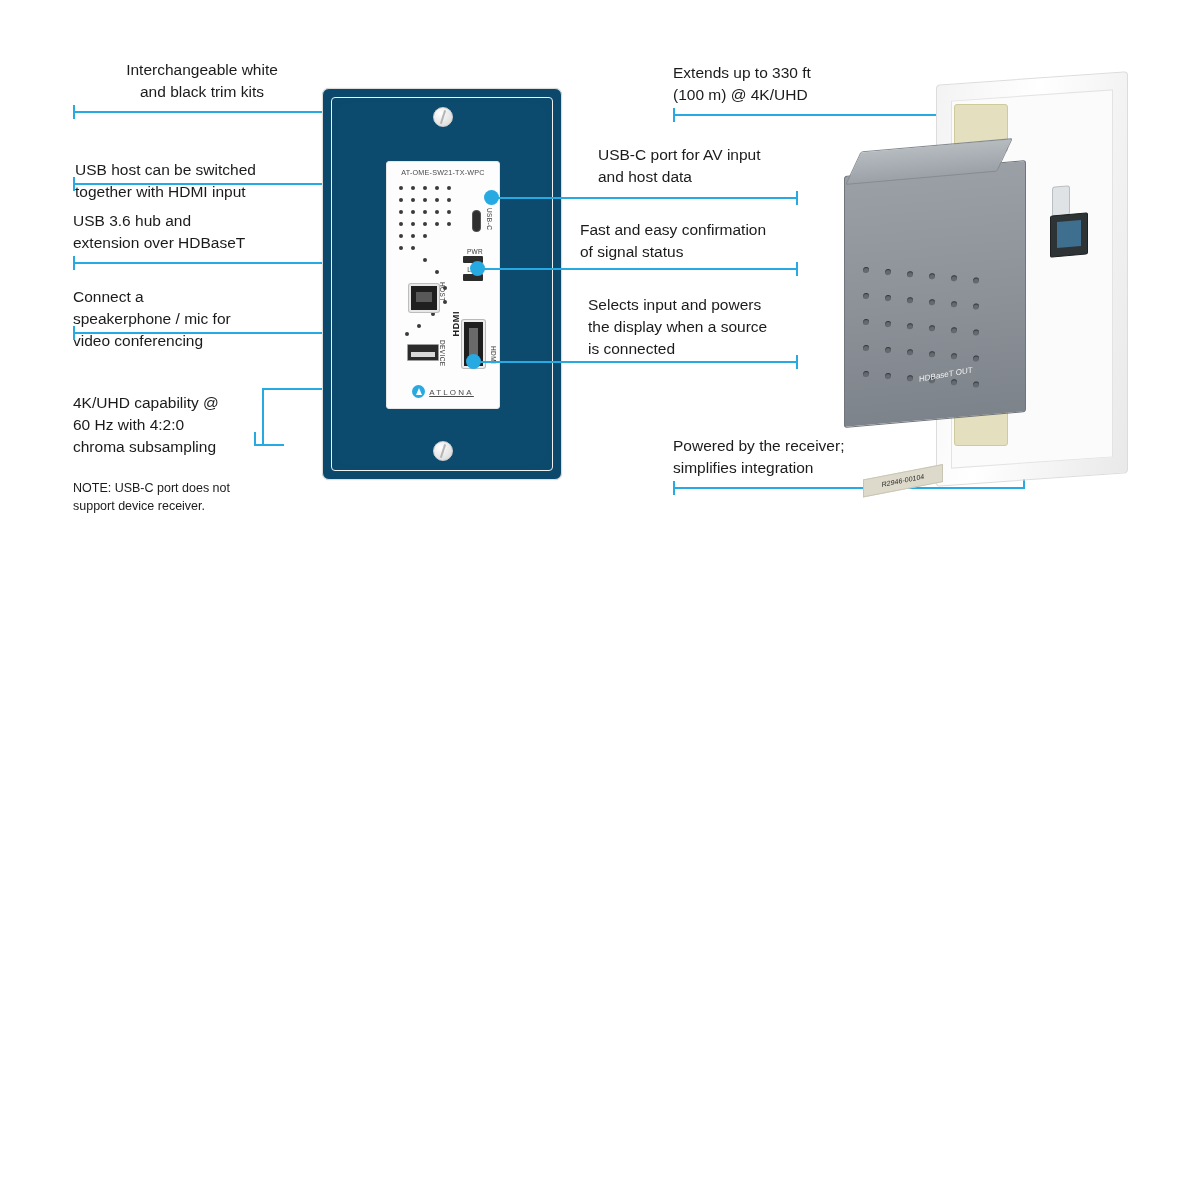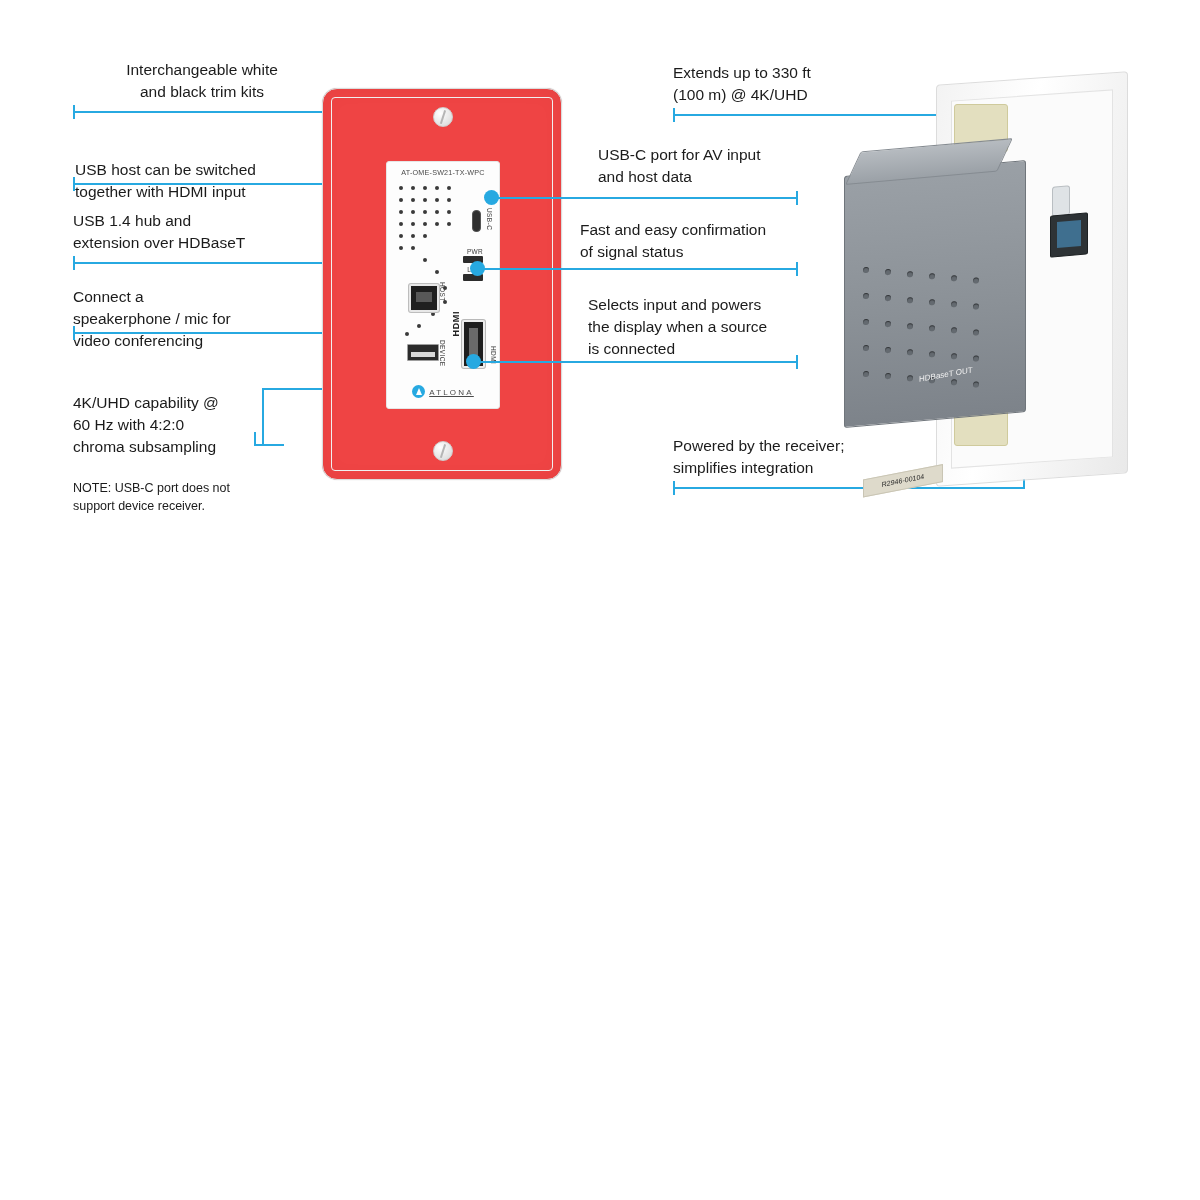--- a/index.html
+++ b/index.html
@@ -55,23 +55,23 @@
     border-radius: 50%;
     background: #27a9e1;
   }
   
   .plate {
     position: absolute;
     left: 322px;
     top: 88px;
     width: 238px;
     height: 390px;
-    background: #ef4444;
+    background: #0c4a6e;
     border: 1px solid #dcdcdc;
-    border-radius: 15px;
+    border-radius: 7px;
     box-shadow: 0 0 1px rgba(0,0,0,.25), inset 0 0 22px rgba(0,0,0,.045);
   }
   .plate:after {
     content: "";
     position: absolute;
     left: 8px; top: 8px; right: 8px; bottom: 8px;
     border-radius: 4px;
     border: 1px solid #f0f0f0;
   }
   .screw {
@@ -385,21 +385,21 @@
 </style>
 </head>
 <body>
 
 <div class="stage">
 
   <div class="callout" style="left:82px; top:59px; width:240px;text-align:center;">Interchangeable white
 and black trim kits</div>
   <div class="callout" style="left:75px; top:135px; width:250px;margin-top:24px;">USB host can be switched
 together with HDMI input</div>
-  <div class="callout" style="left:73px; top:210px; width:250px;">USB 1.4 hub and
+  <div class="callout" style="left:73px; top:210px; width:250px;">USB 3.6 hub and
 extension over HDBaseT</div>
   <div class="callout" style="left:73px; top:286px; width:230px;">Connect a
 speakerphone / mic for
 video conferencing</div>
   <div class="callout" style="left:73px; top:392px; width:230px;">4K/UHD capability @
 60 Hz with 4:2:0
 chroma subsampling</div>
   <div class="note" style="left:73px; top:480px; width:220px;">NOTE: USB-C port does not
 support device receiver.</div>
 

